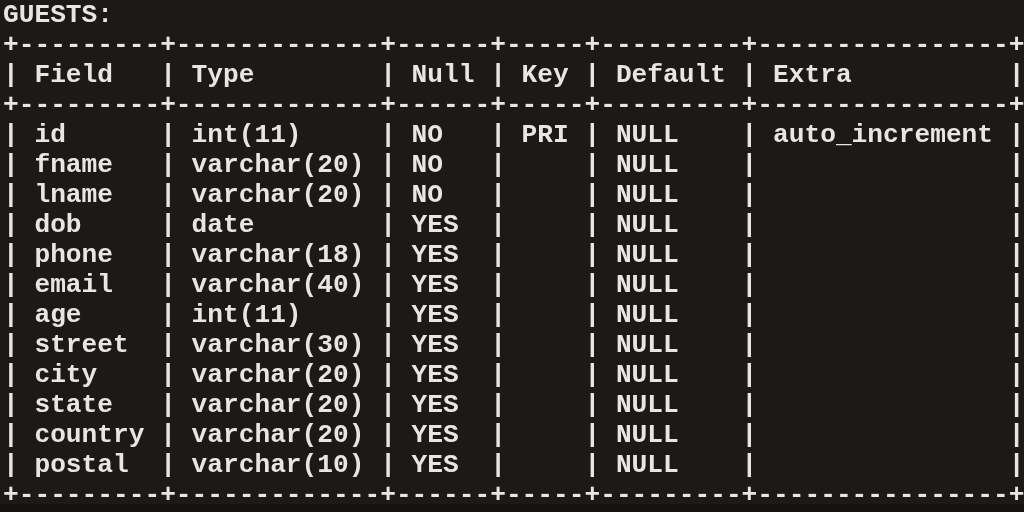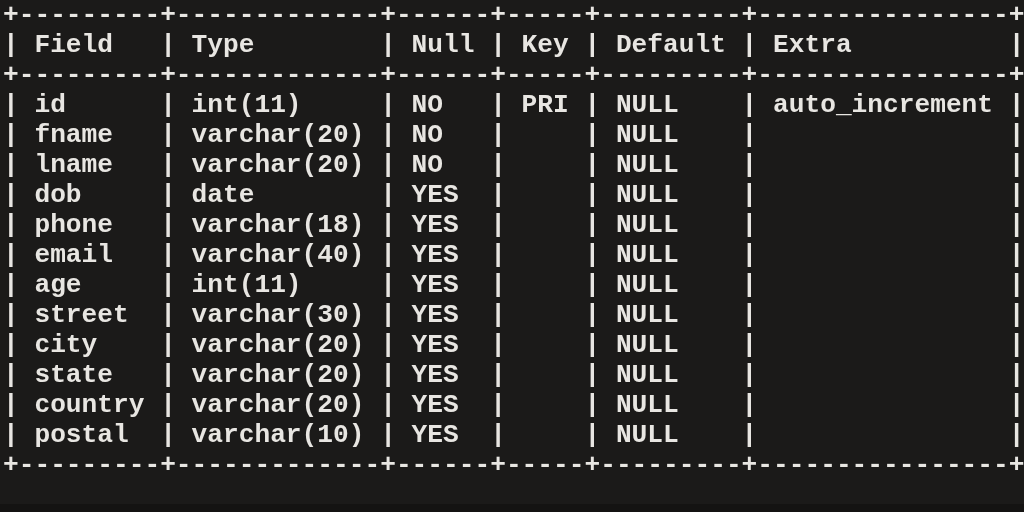--- a/index.html
+++ b/index.html
@@ -38,20 +38,21 @@
     bottom: 0;
     width: 100%;
     height: 8px;
     background: var(--edge);
   }
 </style>
 </head>
 <body>
 
 <div class="terminal">
+  <pre class="mono">GUESTS:</pre>
   <pre class="mono">+---------+-------------+------+-----+---------+----------------+
 | Field   | Type        | Null | Key | Default | Extra          |
 +---------+-------------+------+-----+---------+----------------+
 | id      | int(11)     | NO   | PRI | NULL    | auto_increment |
 | fname   | varchar(20) | NO   |     | NULL    |                |
 | lname   | varchar(20) | NO   |     | NULL    |                |
 | dob     | date        | YES  |     | NULL    |                |
 | phone   | varchar(18) | YES  |     | NULL    |                |
 | email   | varchar(40) | YES  |     | NULL    |                |
 | age     | int(11)     | YES  |     | NULL    |                |

